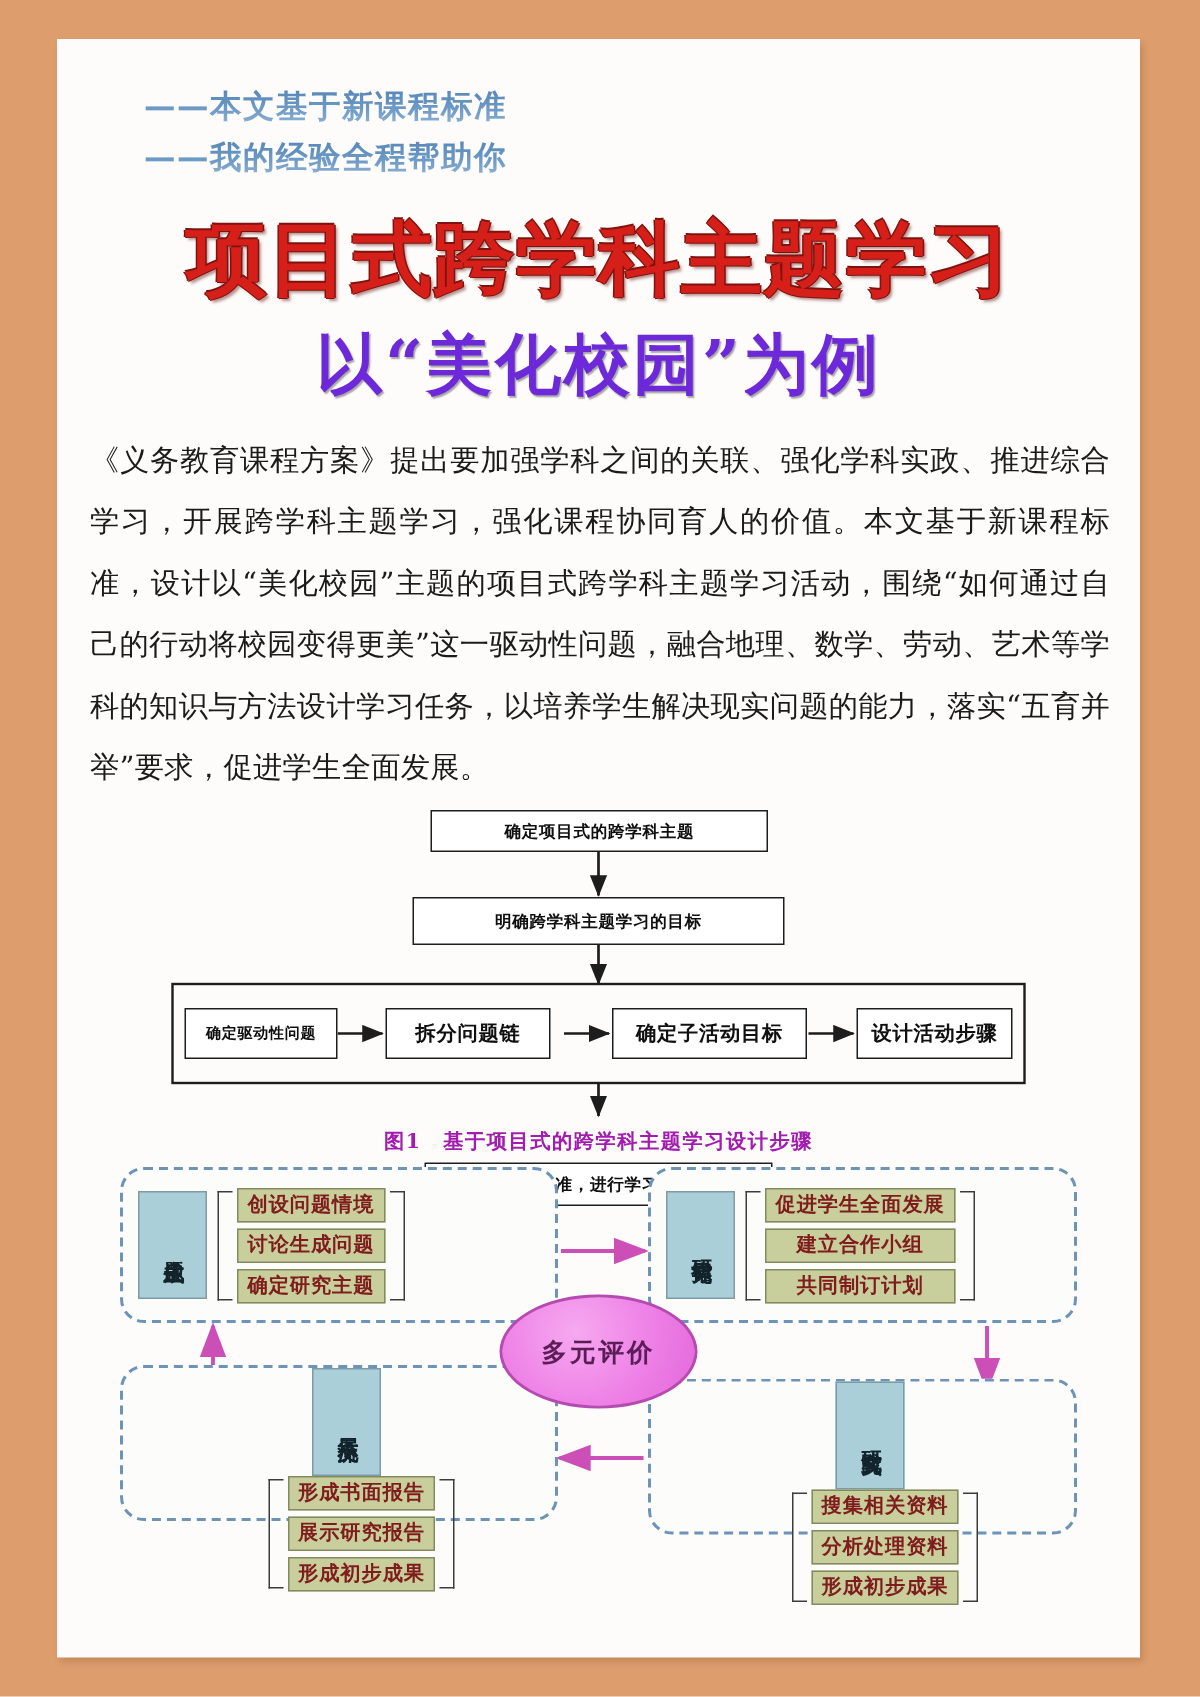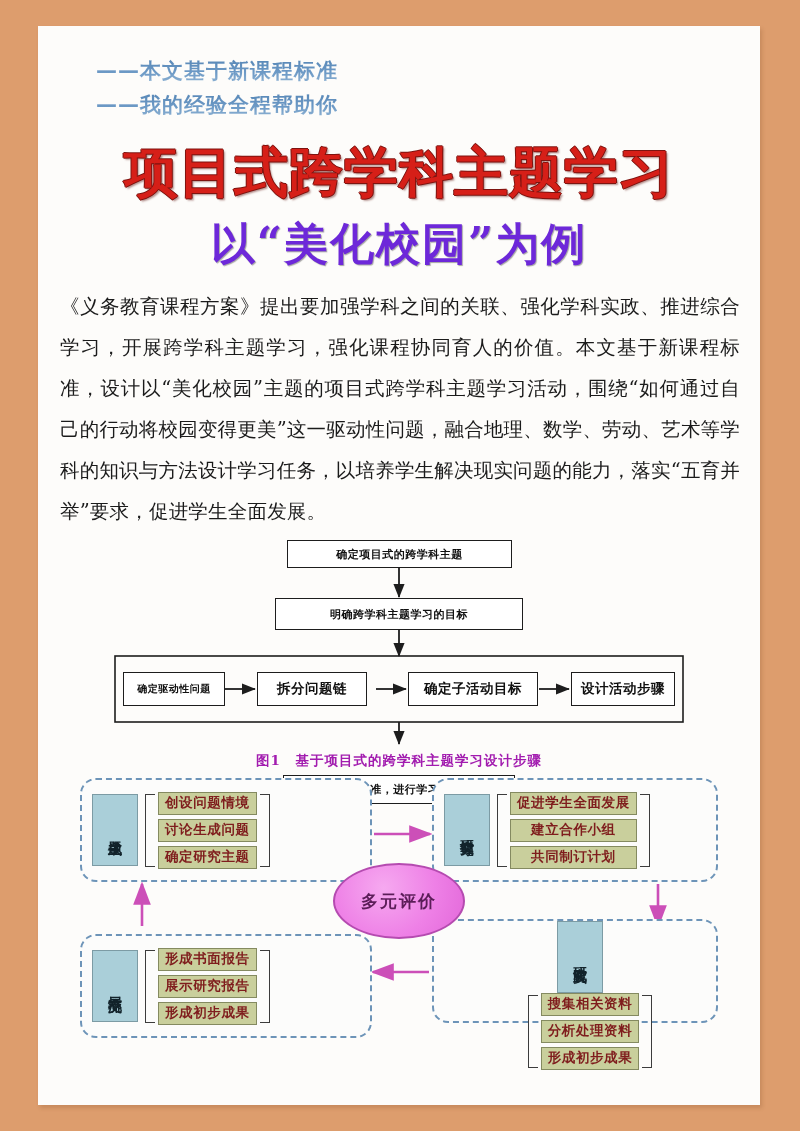--- a/index.html
+++ b/index.html
@@ -302,21 +302,21 @@
 
       <div class="quad" style="left:358px; top:2px; width:286px; height:104px;">
         <div class="qlabel">研究指导</div>
         <div class="qitems">
           <div class="qitem wide">促进学生全面发展</div>
           <div class="qitem wide">建立合作小组</div>
           <div class="qitem wide">共同制订计划</div>
         </div>
       </div>
 
-      <div class="quad" style="left:6px; top:158px; width:292px; height:104px;">
+      <div class="quad" style="left:6px; top:134px; width:292px; height:104px;flex-direction:column;">
         <div class="qlabel">展示交流</div>
         <div class="qitems">
           <div class="qitem">形成书面报告</div>
           <div class="qitem">展示研究报告</div>
           <div class="qitem">形成初步成果</div>
         </div>
       </div>
 
       <div class="quad" style="left:358px; top:143px; width:286px; height:104px;flex-direction:column;">
         <div class="qlabel">研究实践</div>

